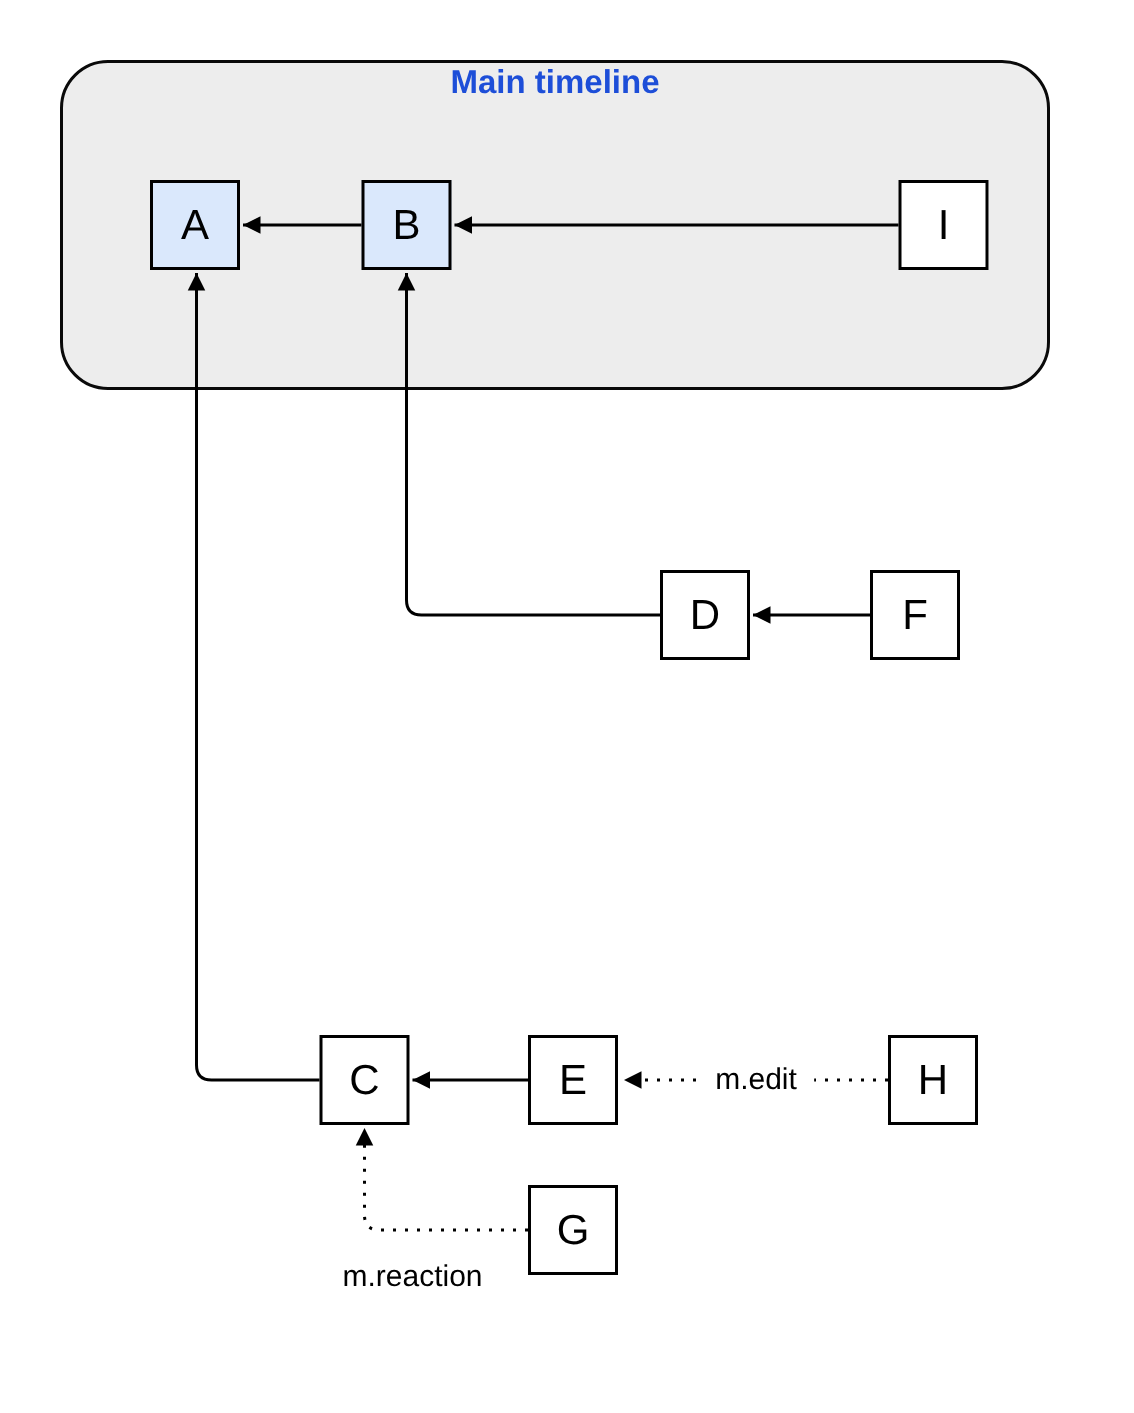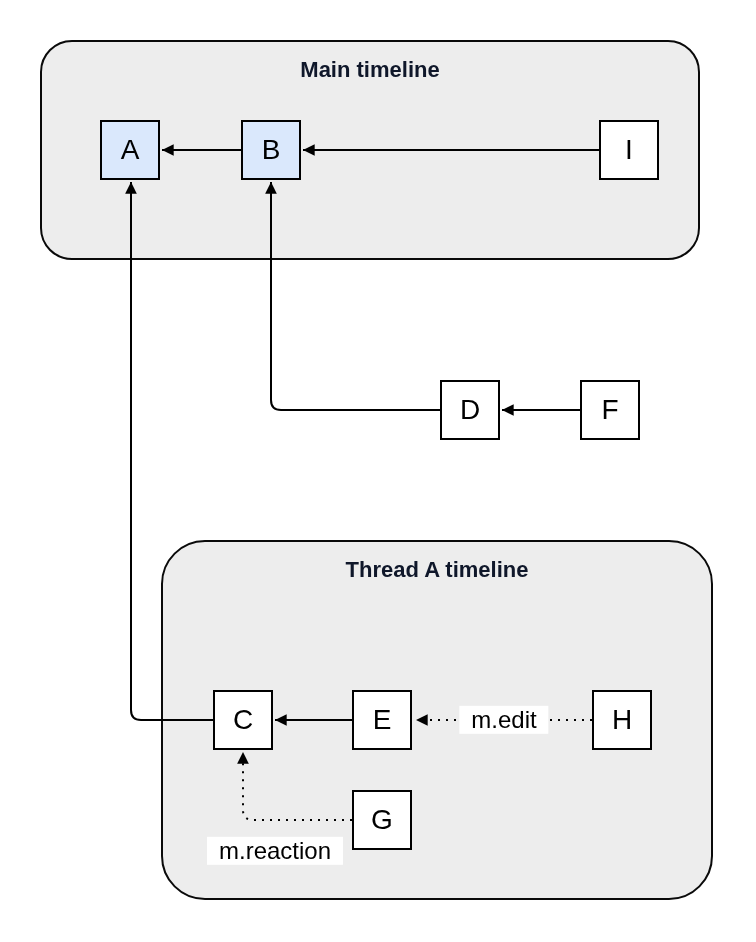--- a/index.html
+++ b/index.html
@@ -19,22 +19,21 @@
   .container-box {
     position: absolute;
     background: #ededed;
     border: 2px solid #0a0a0a;
     box-sizing: border-box;
   }
   .container-box .container-title {
     text-align: center;
     font-weight: bold;
     font-size: 22px;
-    padding-top: 15px;
-    color: #0f172a;
+    color: #1d4ed8;
   }
   #container-main    { left: 40px;  top: 40px;  width: 660px; height: 220px; border-radius: 32px; }
   #container-threadb { left: 380px; top: 300px; width: 320px; height: 220px; border-radius: 32px; }
   #container-threada { left: 161px; top: 540px; width: 552px; height: 360px; border-radius: 44px; }
 
   .node {
     position: absolute;
     width: 60px;
     height: 60px;
     box-sizing: border-box;
@@ -72,40 +71,37 @@
     stroke-width: 2;
   }
   .edge.dotted {
     stroke-dasharray: 2 6;
   }
 
   .edge-label {
     position: absolute;
     transform: translate(-50%, -50%);
     background: #ffffff;
-    font-size: 24px;
+    font-size: 20px;
     line-height: 1.1;
     padding: 1px 12px;
     white-space: nowrap;
     z-index: 4;
     color: #000000;
   }
   #label-medit    { left: 504px; top: 720px; }
   #label-mreaction{ left: 275px; top: 851px; }
 </style>
 </head>
 <body>
 
 <div class="canvas">
 
   <div class="container-box" id="container-main">
     <div class="container-title">Main timeline</div>
-  </div>
-  <div class="container-box" id="container-threada">
-    <div class="container-title">Thread A timeline</div>
   </div>
 
   <div class="node highlight" id="node-a">A</div>
   <div class="node highlight" id="node-b">B</div>
   <div class="node" id="node-i">I</div>
   <div class="node" id="node-d">D</div>
   <div class="node" id="node-f">F</div>
   <div class="node" id="node-c">C</div>
   <div class="node" id="node-e">E</div>
   <div class="node" id="node-h">H</div>

